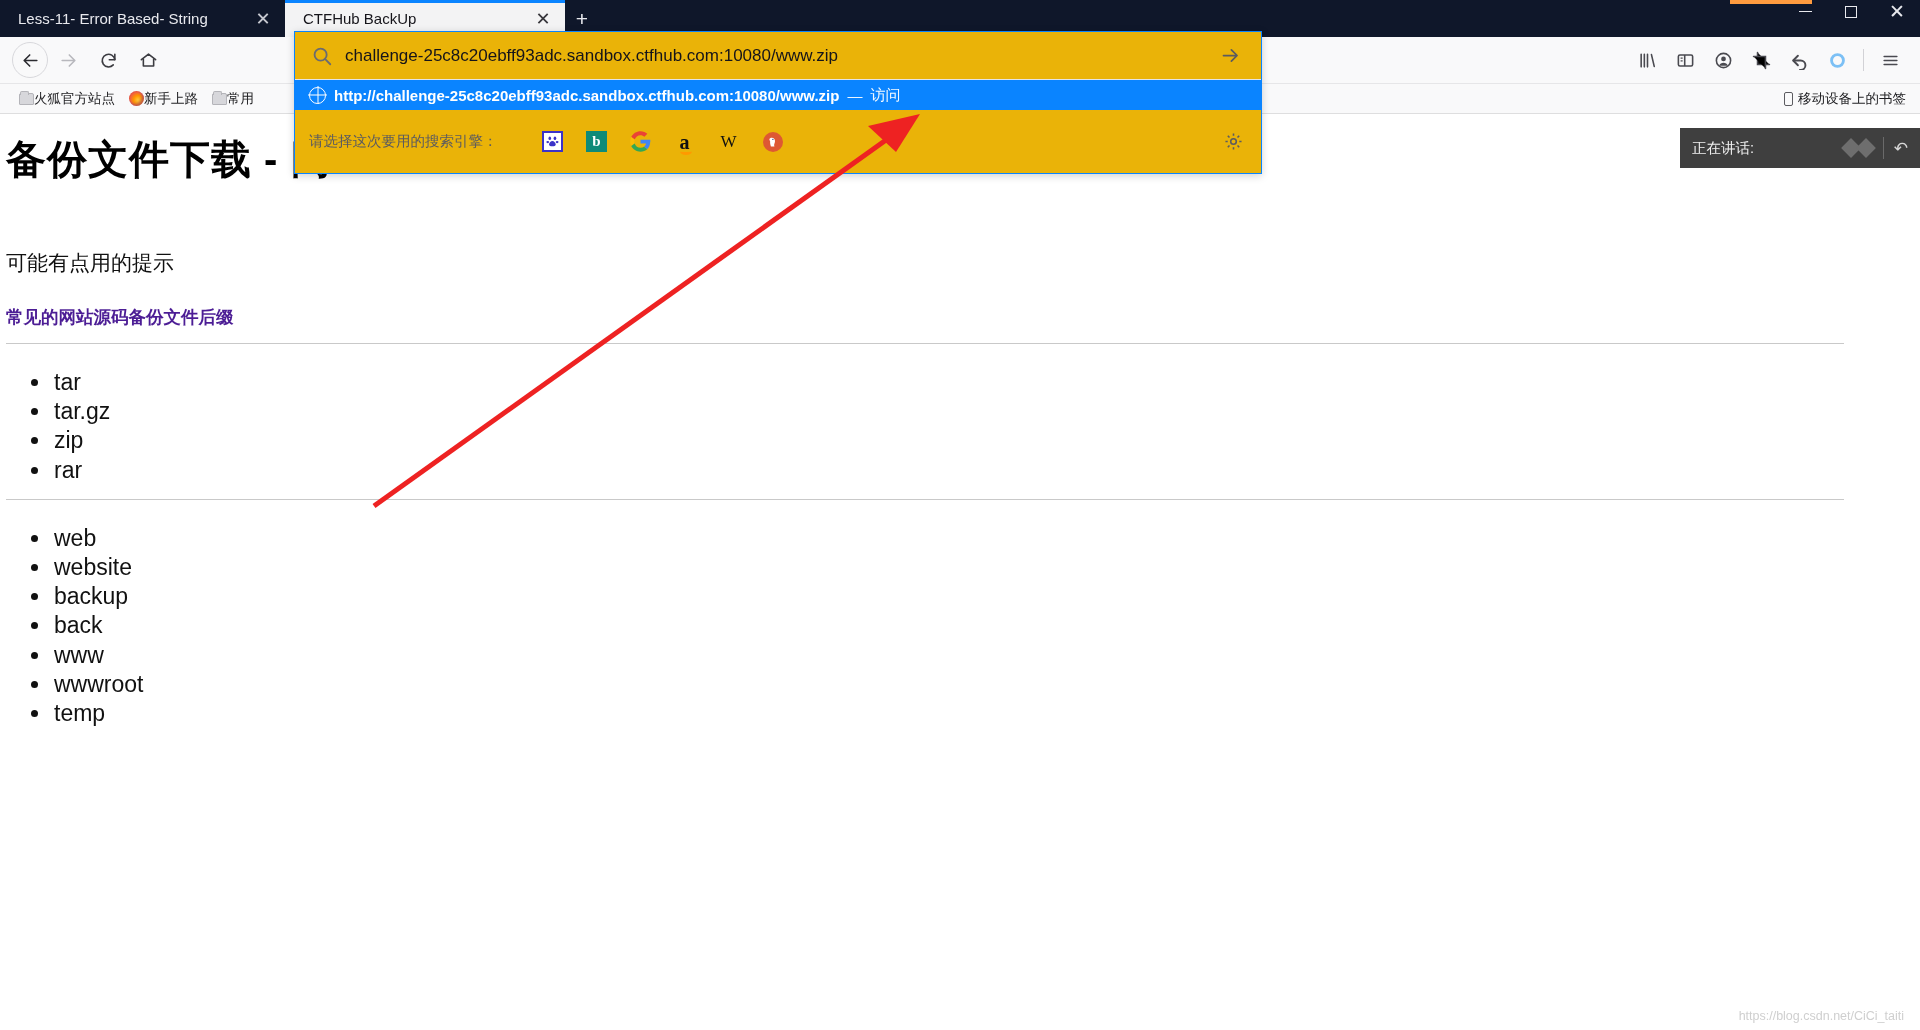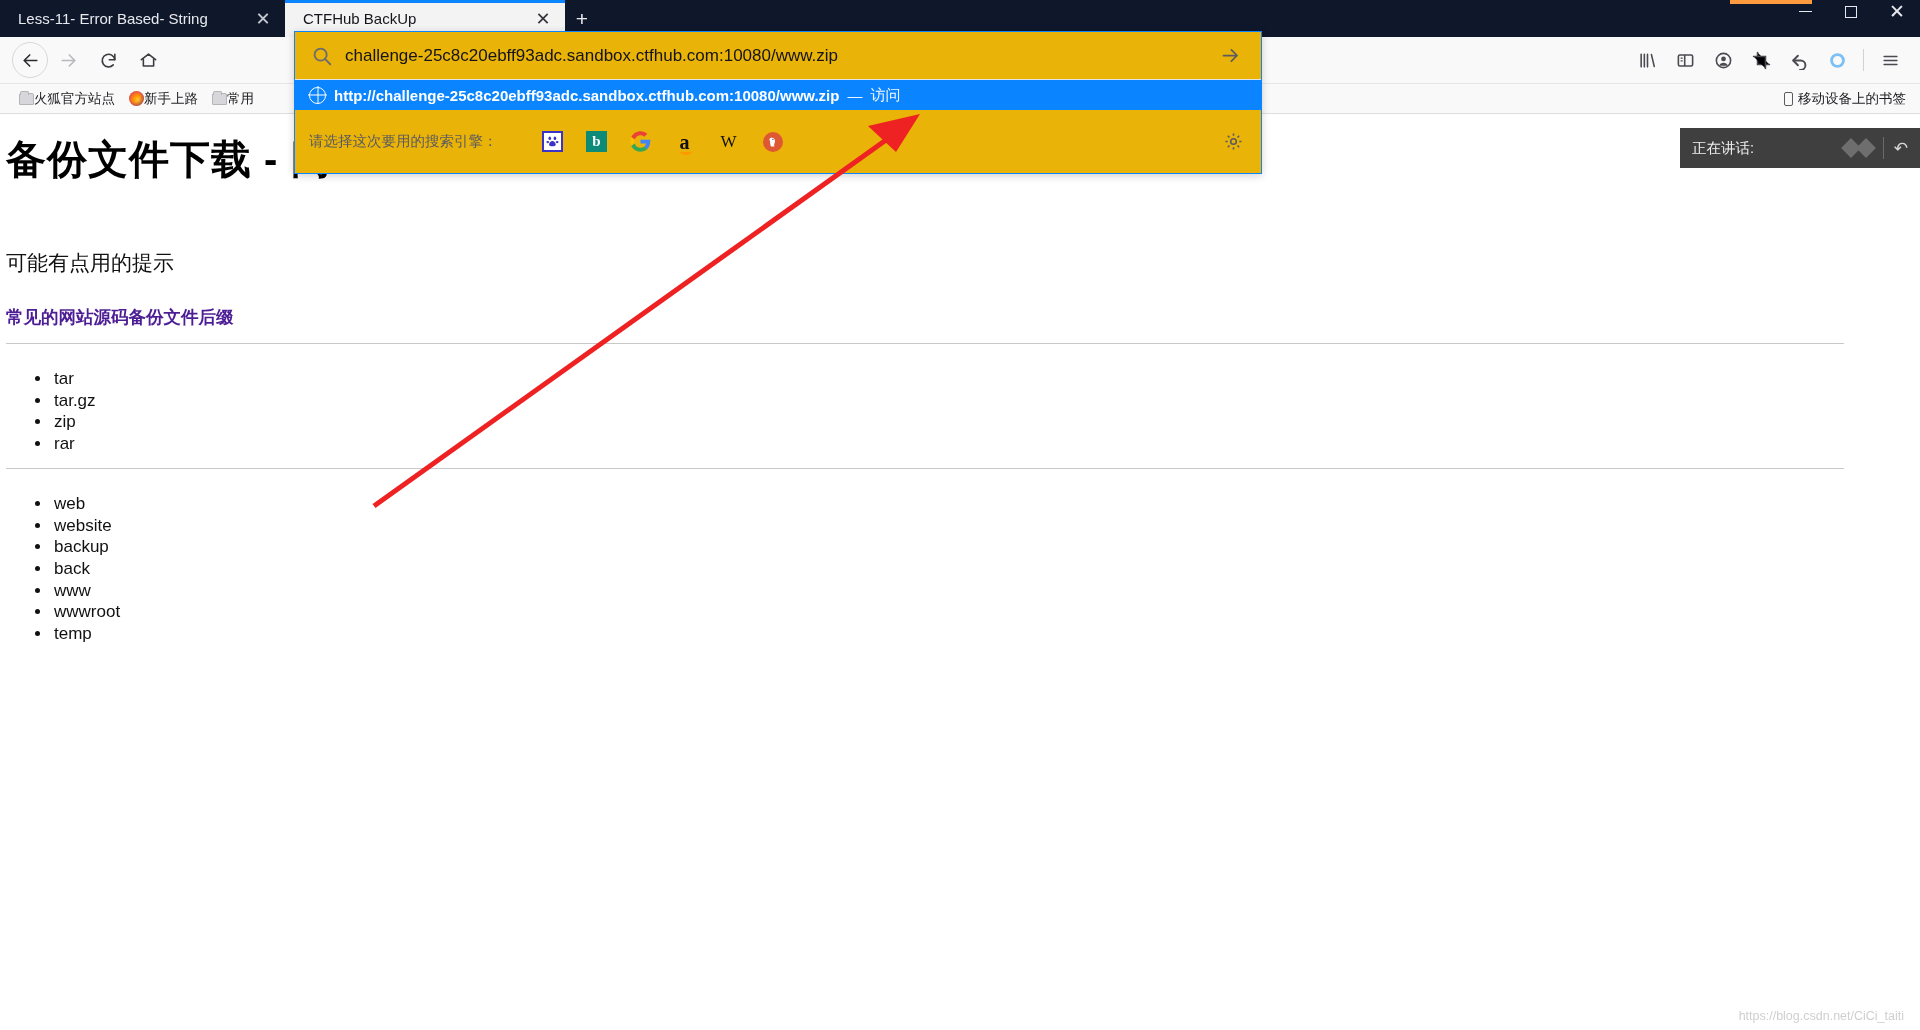--- a/index.html
+++ b/index.html
@@ -188,21 +188,21 @@
   }
   .rule {
     border: none;
     border-top: 1px solid #c9c9c9;
     margin: 14px 0 0 0;
     width: 1838px;
   }
   ul.items {
     list-style: disc;
     margin: 24px 0 0 46px;
-    font-size: 17px;
+    font-size: 23px;
     color: #111;
     line-height: 1.27;
   }
   ul.items li { margin: 0; padding-left: 2px; }
 
   .watermark {
     position: absolute;
     right: 16px; bottom: 7px;
     font-size: 12.5px;
     color: #cfcfcf;

